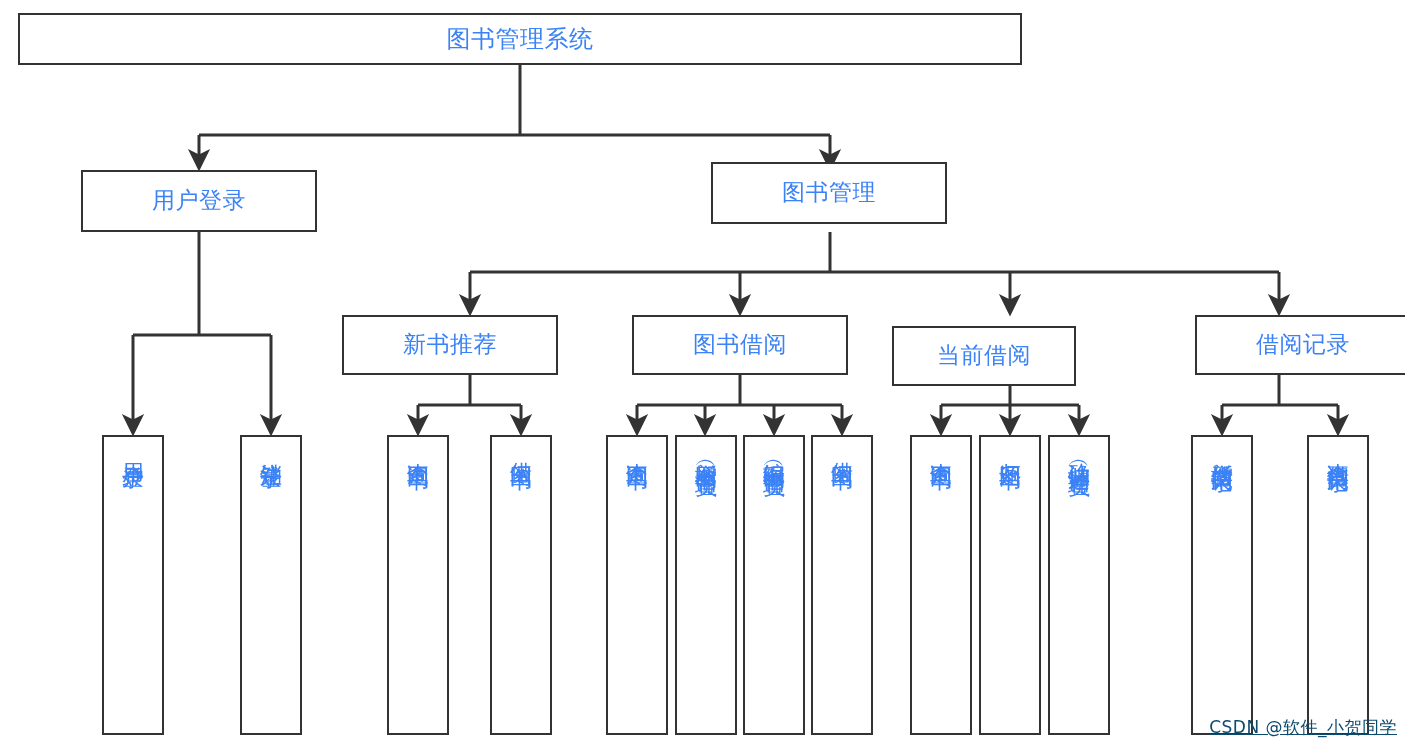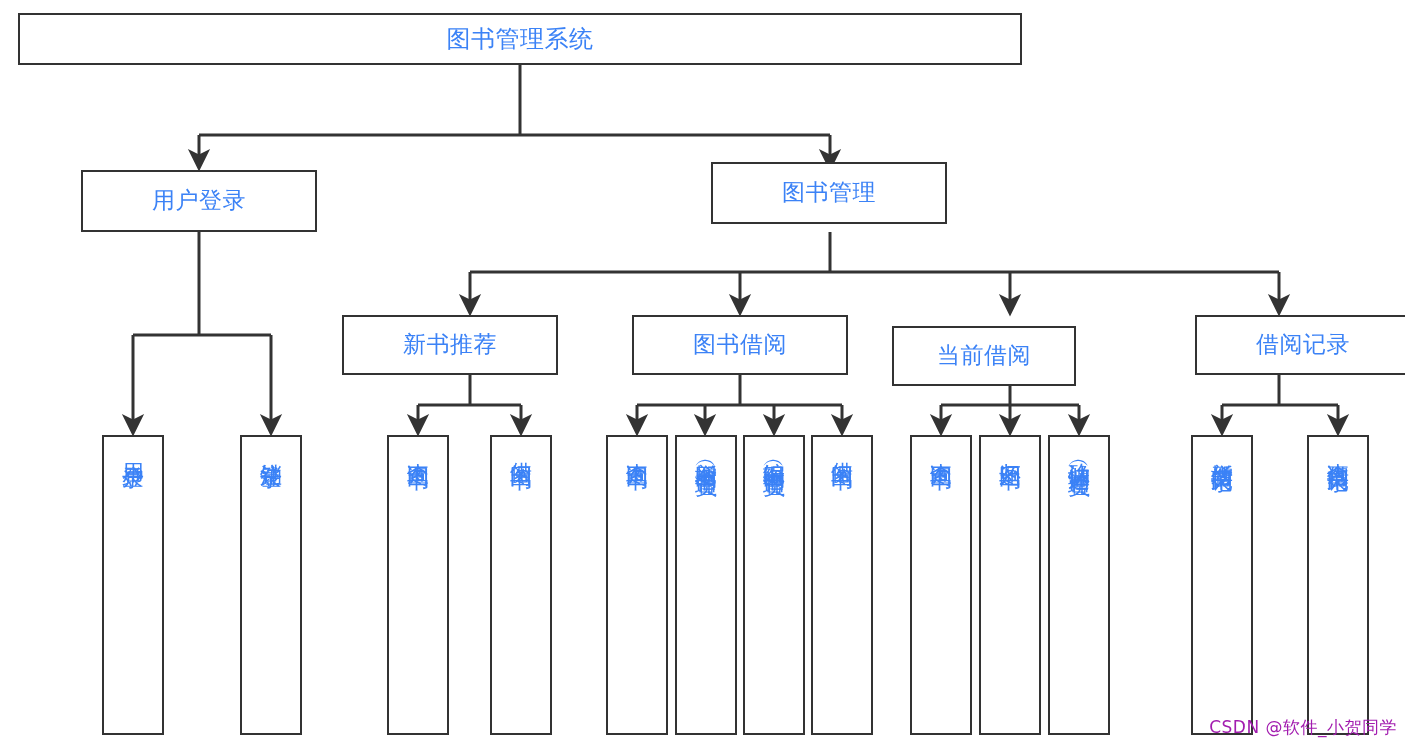--- a/index.html
+++ b/index.html
@@ -61,24 +61,25 @@
     max-height: 100%;
   }
   .node.root .node-label {
     font-size: 24px;
   }
   #watermark {
     position: absolute;
     right: 8px;
     bottom: 8px;
     font-size: 17px;
-    color: #a21caf;
+    color: #0c4a6e;
     letter-spacing: 0.5px;
     user-select: none;
     pointer-events: none;
+    text-decoration: underline;
   }
 </style>
 </head>
 <body>
 
 <div id="diagram-root">
 
   <svg id="diagram-svg" viewBox="0 0 1405 747">
     <defs>
       <marker id="arrowhead" markerWidth="9" markerHeight="9" refX="4.2" refY="4.5" orient="auto" markerUnits="strokeWidth">

